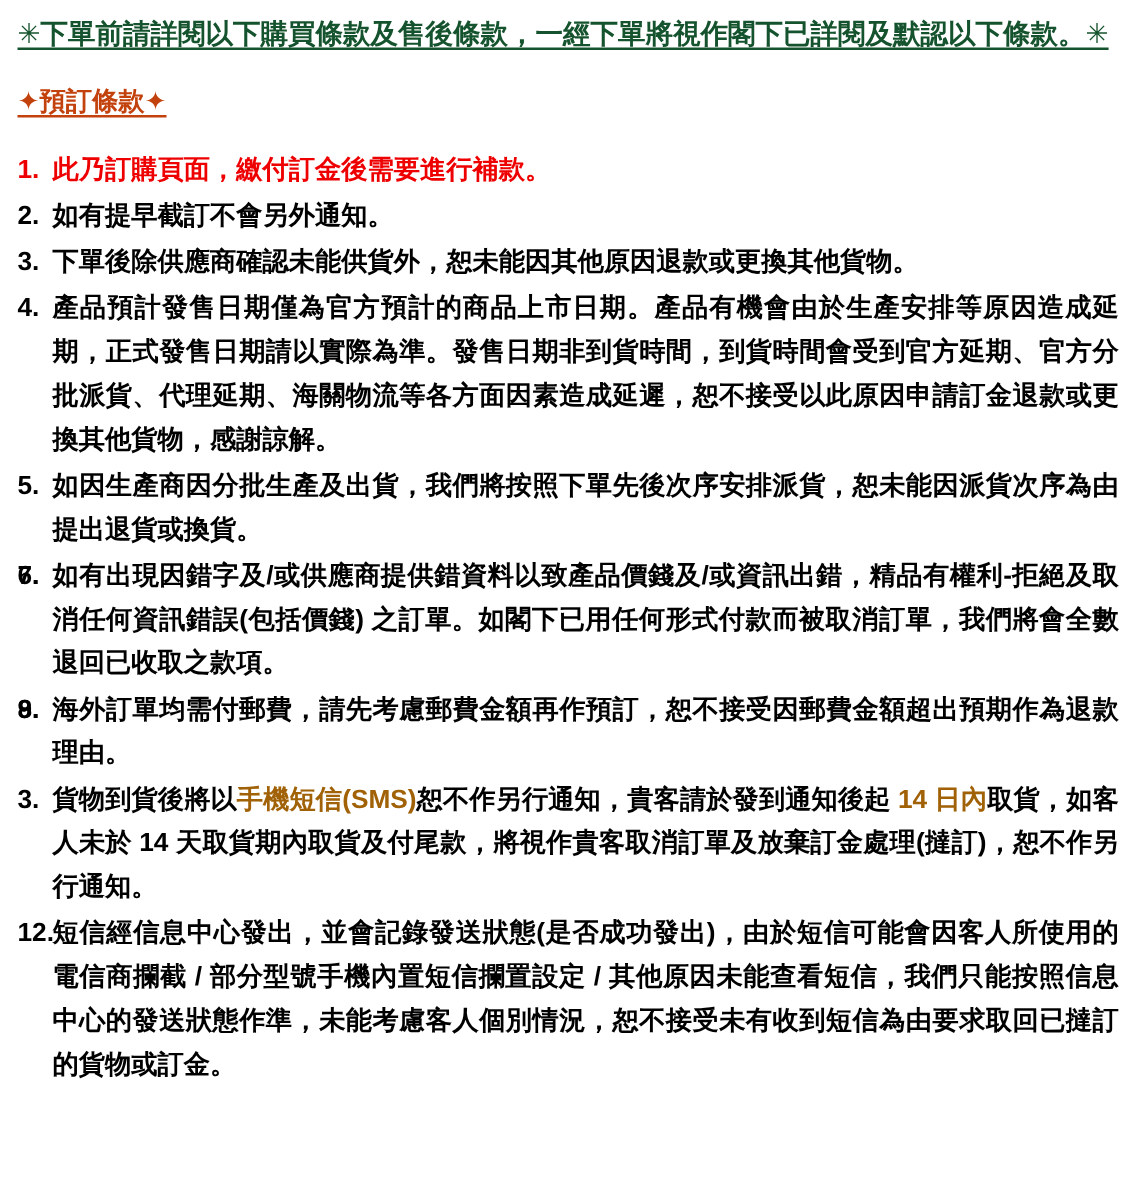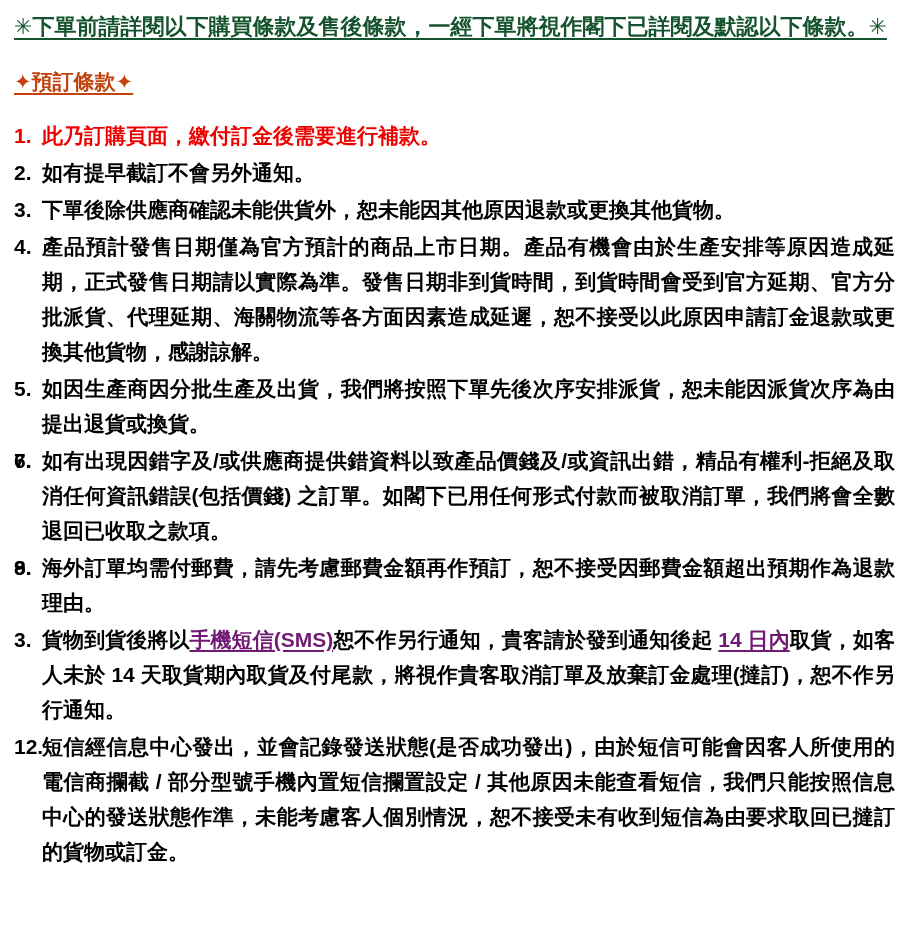--- a/index.html
+++ b/index.html
@@ -52,22 +52,21 @@
   .marker {
     position: absolute;
     left: 0;
     top: 0;
     white-space: nowrap;
   }
   li.red-item, li.red-item .marker {
     color: #ee0000;
   }
   .red-underline {
-    color: #701a75;
-    text-decoration: underline;
+    color: #a16207;
     text-underline-offset: 3px;
   }
 </style>
 </head>
 <body>
 
 <div class="page-title">✳︎下單前請詳閱以下購買條款及售後條款，一經下單將視作閣下已詳閱及默認以下條款。✳︎</div>
 
 <div>
   <div class="section-header">✦預訂條款✦</div>

